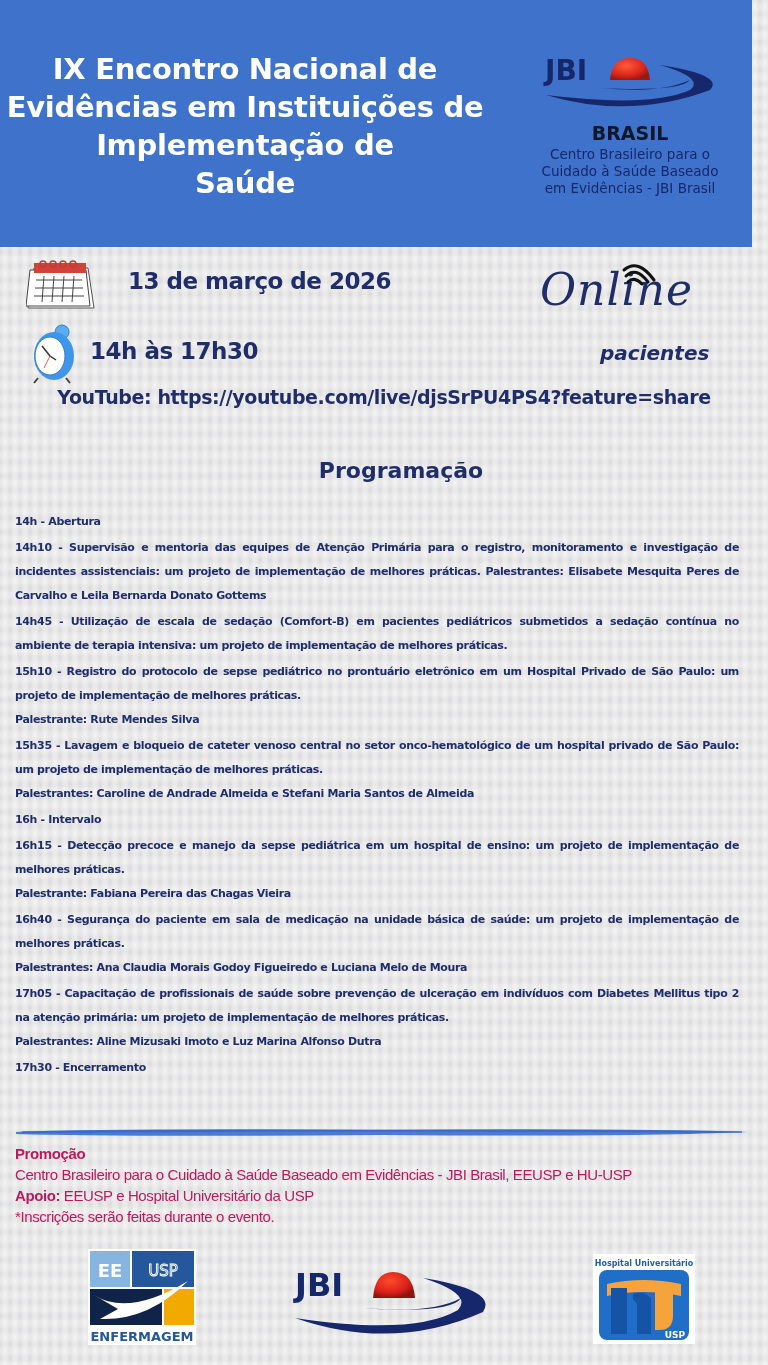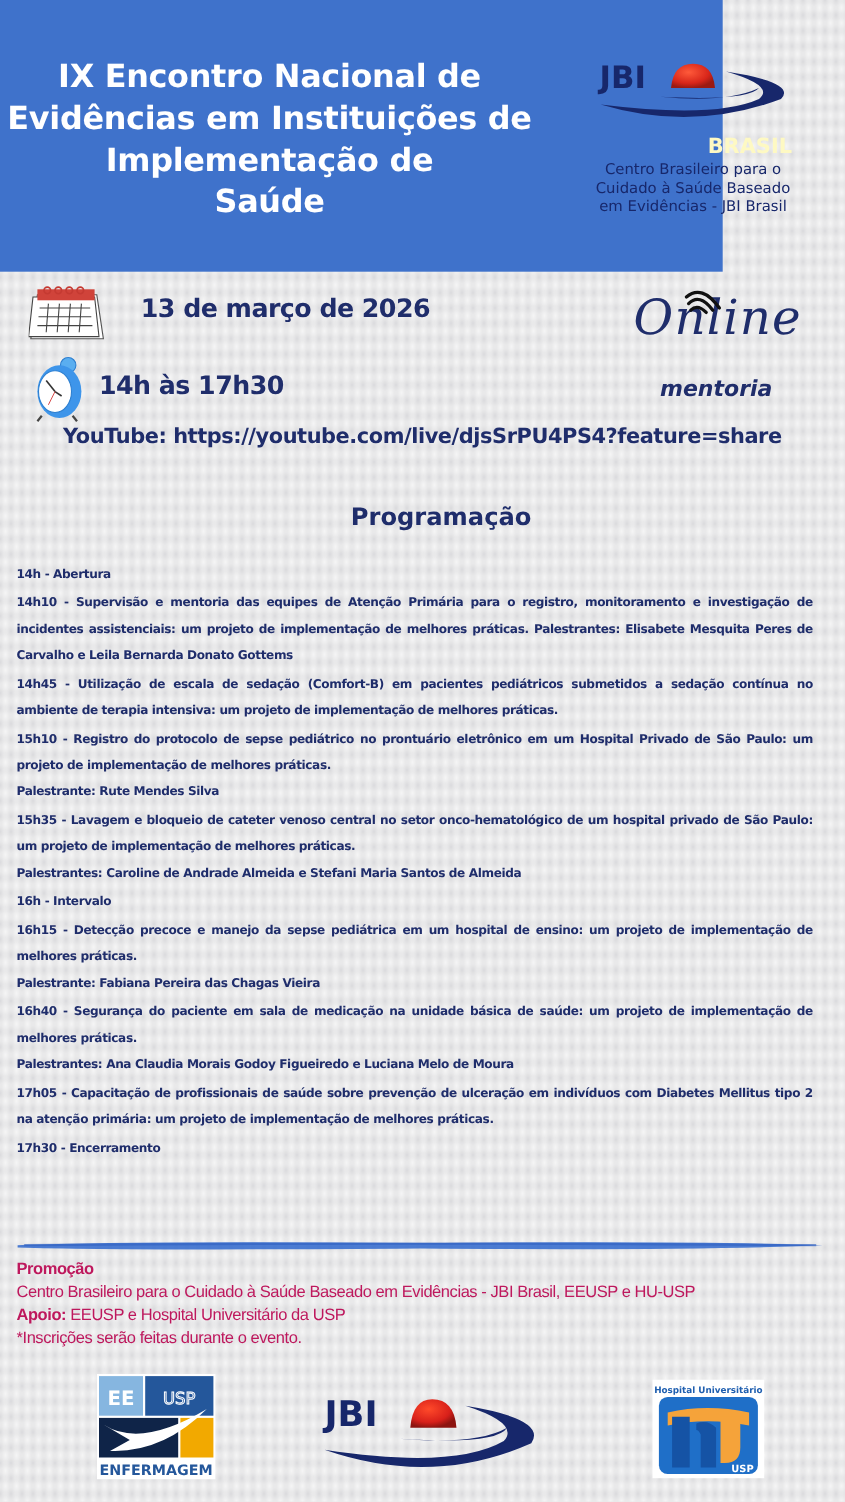--- a/index.html
+++ b/index.html
@@ -9,53 +9,52 @@
     color: #1f2d6b;
     background-color: #e9e9ea;
     background-image:
       radial-gradient(ellipse 5px 8px at 50% 50%, rgba(255,255,255,0.55) 0%, rgba(255,255,255,0) 70%),
       radial-gradient(ellipse 5px 8px at 50% 50%, rgba(190,190,195,0.35) 0%, rgba(190,190,195,0) 70%);
     background-size: 10px 14px, 10px 14px;
     background-position: 0 0, 5px 7px;
     position: relative;
   }
   .header {
-    position: absolute; left: 0; top: 0; width: 657px; height: 247px;
+    position: absolute; left: 0; top: 0; width: 752px; height: 247px;
     background: #3f72cb;
   }
   .header-title {
     position: absolute; left: 0; top: 50px; width: 490px;
     text-align: center; color: #ffffff;
     font-family: "DejaVu Sans", sans-serif; font-weight: bold;
     font-size: 29px; line-height: 38px; letter-spacing: -0.3px;
   }
   .header-logo { position: absolute; left: 540px; top: 50px; width: 190px; height: 150px; }
   .header-logo .brasil {
-    position: absolute; left: 0; top: 72px; width: 180px; text-align: right;
-    color: #fef9c3; font-weight: bold; font-size: 19px; font-family: "DejaVu Sans", sans-serif;
+    position: absolute; left: 0; top: 72px; width: 180px; text-align: center;
+    color: #0f172a; font-weight: bold; font-size: 19px; font-family: "DejaVu Sans", sans-serif;
   }
   .header-logo .org {
     position: absolute; left: 0; top: 96px; width: 180px; text-align: center;
     color: #17276b; font-size: 13.5px; line-height: 17px; font-family: "DejaVu Sans", sans-serif;
   }
   .info-date {
     position: absolute; left: 128px; top: 268px; font-weight: bold; font-size: 23px;
     font-family: "DejaVu Sans", sans-serif; letter-spacing: -0.5px;
   }
   .info-time {
     position: absolute; left: 90px; top: 338px; font-weight: bold; font-size: 23px;
     font-family: "DejaVu Sans", sans-serif; letter-spacing: -0.5px;
   }
   .icon-calendar { position: absolute; left: 26px; top: 260px; width: 70px; height: 52px; }
   .icon-clock { position: absolute; left: 26px; top: 322px; width: 56px; height: 62px; }
   .online-word {
     position: absolute; left: 540px; top: 264px;
     font-family: "DejaVu Serif", serif; font-style: italic; font-size: 44px; color: #1f2d6b;
     letter-spacing: 1px;
-    margin-left: 36px;
   }
   .icon-signal { position: absolute; left: 620px; top: 258px; width: 40px; height: 30px; }
   .gratuito {
     position: absolute; left: 600px; top: 341px; font-weight: bold; font-style: italic;
     font-size: 20px; font-family: "DejaVu Sans", sans-serif;
   }
   .youtube {
     position: absolute; left: 0; top: 386px; width: 768px; text-align: center;
     font-weight: bold; font-size: 19px; font-family: "DejaVu Sans", sans-serif; letter-spacing: -0.4px;
   }
@@ -150,21 +149,21 @@
 <div class="info-time">14h às 17h30</div>
 
 <div class="online-word">Online</div>
 <svg class="icon-signal" viewBox="0 0 40 30">
   <g fill="none" stroke="#111" stroke-width="3" stroke-linecap="round">
     <path d="M4 12 Q18 0 34 22"></path>
     <path d="M6 18 Q16 8 28 24"></path>
     <path d="M8 24 Q14 18 22 26"></path>
   </g>
 </svg>
-<div class="gratuito">mentoria</div>
+<div class="gratuito">pacientes</div>
 
 <div class="youtube">YouTube: https://youtube.com/live/djsSrPU4PS4?feature=share</div>
 
 <div class="prog-title">Programação</div>
 
 <div class="program">
   <div class="item">
     <span class="desc">14h - Abertura</span>
   </div>
   <div class="item">
@@ -187,20 +186,21 @@
   <div class="item">
     <span class="desc">16h15 - Detecção precoce e manejo da sepse pediátrica em um hospital de ensino:  um projeto de implementação de melhores práticas.</span>
     <span class="spk">Palestrante: Fabiana Pereira das Chagas Vieira</span>
   </div>
   <div class="item">
     <span class="desc">16h40 - Segurança do paciente em sala de medicação na unidade básica de saúde: um projeto de implementação de melhores práticas.</span>
     <span class="spk">Palestrantes: Ana Claudia Morais Godoy Figueiredo e Luciana Melo de Moura</span>
   </div>
   <div class="item">
     <span class="desc">17h05 - Capacitação de profissionais de saúde sobre prevenção de ulceração em indivíduos com Diabetes Mellitus tipo 2 na atenção primária: um projeto de implementação de melhores práticas.</span>
+    <span class="spk">Palestrantes: Aline Mizusaki Imoto e Luz Marina Alfonso Dutra</span>
   </div>
   <div class="item">
     <span class="desc">17h30 - Encerramento</span>
   </div>
 </div>
 
 <svg class="divider" viewBox="0 0 740 16" preserveAspectRatio="none">
   <path d="M4 8 Q100 4 370 6 Q620 4 736 8 Q620 13 370 11 Q100 13 4 10 Z" fill="#3a6fcf" opacity="0.9"></path>
   <path d="M10 8 Q370 5 730 8" stroke="#2e5fbf" stroke-width="2" fill="none" opacity="0.6"></path>
 </svg>

